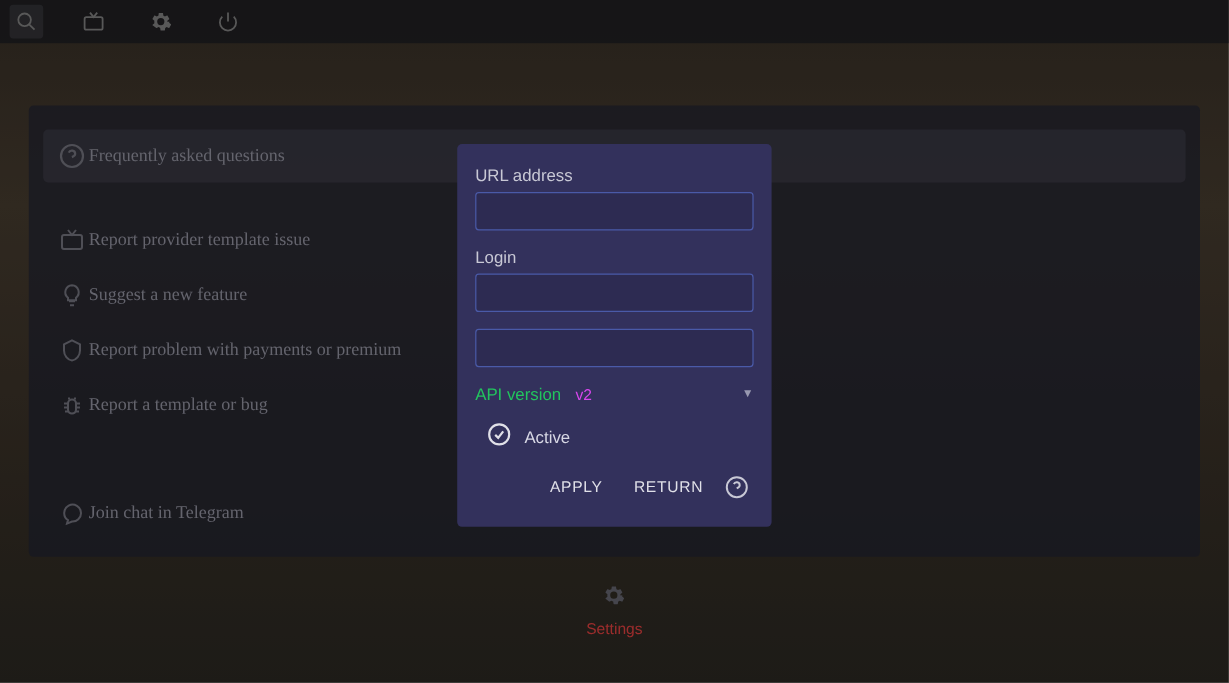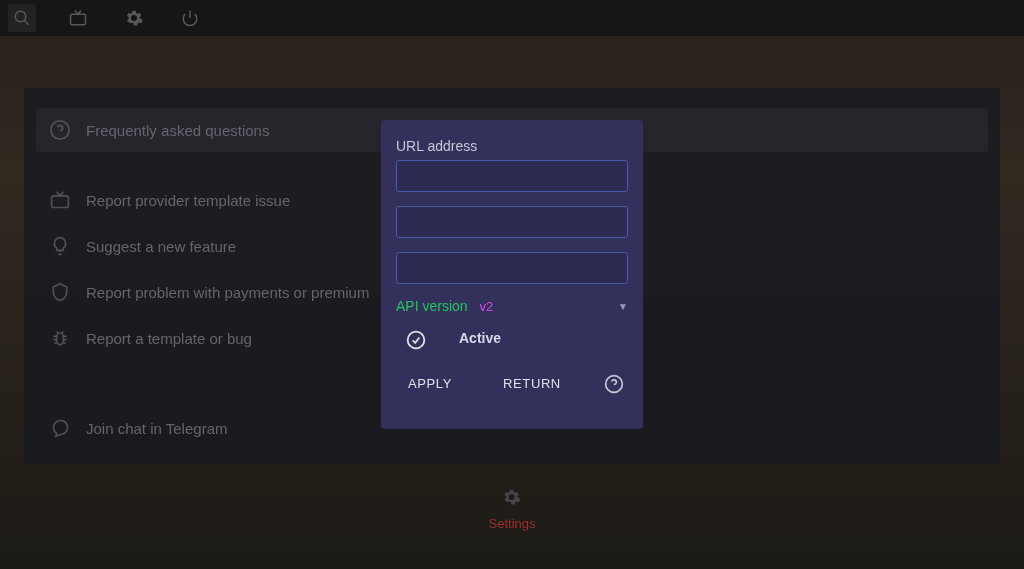--- a/index.html
+++ b/index.html
@@ -71,24 +71,25 @@
     }
     
     .help-list {
       padding: 0 12px;
     }
     
     .help-item {
       display: flex;
       align-items: center;
       padding: 10px 12px;
-      gap: 14px;
+      gap: 2px;
       border-radius: 4px;
       cursor: pointer;
       margin-bottom: 2px;
+      font-family: Liberation Serif, serif;
     }
     
     .help-item.highlighted {
       background: rgba(120, 120, 140, 0.2);
     }
     
     .help-item-icon {
       width: 24px;
       height: 24px;
       display: flex;
@@ -137,21 +138,21 @@
       display: flex;
       align-items: flex-start;
       justify-content: center;
       padding-top: 120px;
     }
     
     .modal {
       width: 262px;
       background: #33315c;
       border-radius: 4px;
-      padding: 18px 15px 32px;
+      padding: 18px 15px 20px;
     }
     
     .form-group {
       margin-bottom: 14px;
     }
     
     .form-label {
       color: #c8c8d5;
       font-size: 14px;
       margin-bottom: 6px;
@@ -188,42 +189,42 @@
       flex: 1;
     }
     
     .dropdown-arrow {
       color: #9898b0;
       font-size: 10px;
     }
     
     .active-row {
       display: flex;
-      align-items: flex-start;
-      gap: 33px;
+      align-items: flex-end;
+      gap: 11px;
       margin-bottom: 20px;
       padding-left: 10px;
-      font-weight: bold;
     }
     
     .checkmark-circle {
       width: 20px;
       height: 20px;
       color: #e0e0e8;
     }
     
     .active-label {
       color: #d8d8e5;
       font-size: 14px;
     }
     
     .modal-actions {
       display: flex;
       align-items: center;
-      justify-content: space-between;
+      justify-content: flex-end;
+      gap: 10px;
       padding: 0 4px;
     }
     
     .action-btn {
       background: none;
       border: none;
       color: #e0e0e8;
       font-size: 13px;
       font-weight: 500;
       letter-spacing: 0.6px;
@@ -338,20 +339,21 @@
   <div class="settings-text">Settings</div>
 </div>
 
 <div class="modal-overlay">
   <div class="modal">
     <div class="form-group">
       <label class="form-label">URL address</label>
       <input class="form-input" type="text" style="">
     </div>
     <div class="form-group">
+      <label class="form-label">Login</label>
       <input class="form-input" type="text" style="">
     </div>
     <div class="form-group">
       <input class="form-input" type="password" style="">
     </div>
     <div class="api-row">
       <span class="api-label">API version</span>
       <span class="api-value">v2</span>
       <span class="dropdown-arrow">▼</span>
     </div>

